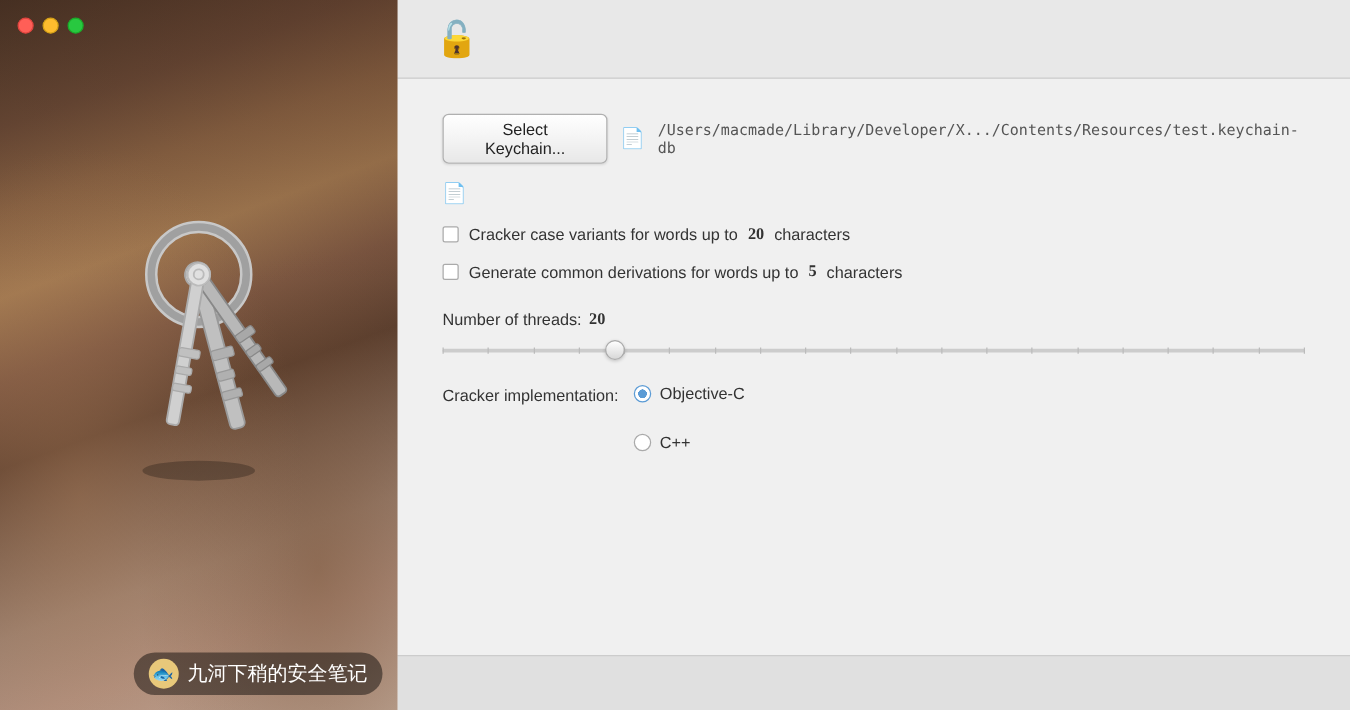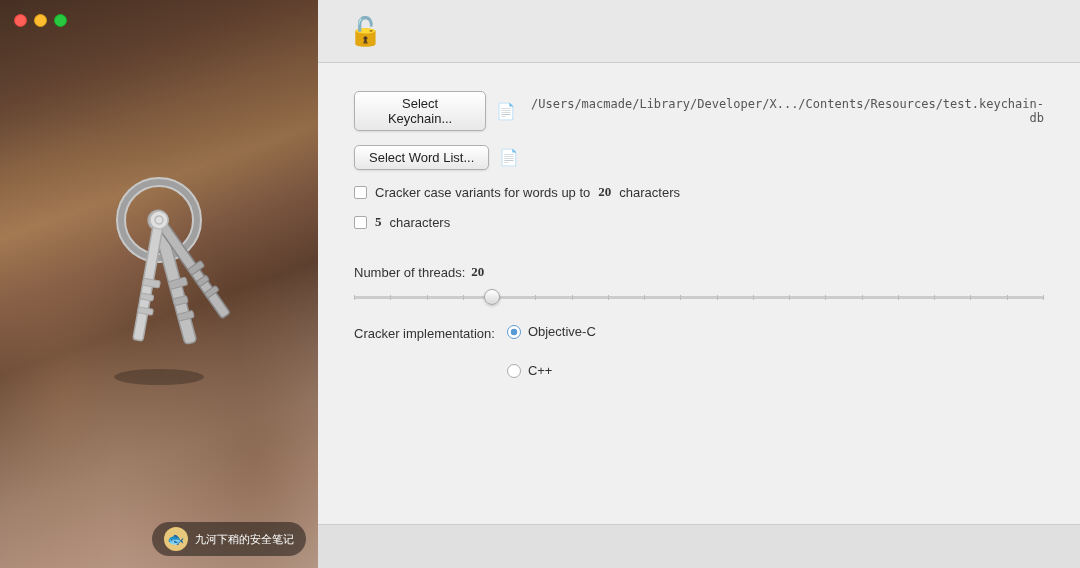--- a/index.html
+++ b/index.html
@@ -128,21 +128,20 @@
     .file-icon {
       font-size: 16px;
       color: #888;
       flex-shrink: 0;
     }
 
     .file-path {
       font-size: 12px;
       color: #555;
       font-family: 'Menlo', monospace;
-      text-align: right;
     }
 
     
     .checkbox-row {
       display: flex;
       align-items: center;
       gap: 8px;
       font-size: 13px;
       color: #333;
     }
@@ -157,21 +156,21 @@
       flex-shrink: 0;
     }
 
     .bold-num {
       font-weight: bold;
       font-family: Liberation Serif, serif;
     }
 
     
     .slider-section {
-      margin-top: 20px;
+      margin-top: 8px;
     }
 
     .slider-label-row {
       display: flex;
       align-items: center;
       gap: 6px;
       font-size: 13px;
       color: #333;
       margin-bottom: 8px;
     }
@@ -310,21 +309,21 @@
       height: 24px;
       border-radius: 50%;
       background: #e8c87a;
       display: flex;
       align-items: center;
       justify-content: center;
       font-size: 14px;
     }
 
     .wm-text {
-      font-size: 11px;
+      font-size: 16px;
       color: #fff;
       font-family: Liberation Sans, sans-serif;
     }
 
     
     .keys-svg-wrap {
       position: absolute;
       top: 50%;
       left: 50%;
       transform: translate(-50%, -50%);
@@ -396,33 +395,33 @@
 
   <div class="content">
 
     <div class="file-row">
       <button class="mac-button">Select Keychain...</button>
       <span class="file-icon">📄</span>
       <span class="file-path">/Users/macmade/Library/Developer/X.../Contents/Resources/test.keychain-db</span>
     </div>
 
     <div class="file-row">
-      <button class="mac-button">Select Word List...</button>
       <span class="file-icon">📄</span>
     </div>
 
     <div class="checkbox-row">
       <div class="mac-checkbox"></div>
       <span>Cracker case variants for words up to </span>
       <span class="bold-num">20</span>
       <span> characters</span>
     </div>
 
     <div class="checkbox-row">
       <div class="mac-checkbox"></div>
+      <span>Generate common derivations for words up to </span>
       <span class="bold-num">5</span>
       <span> characters</span>
     </div>
 
     <div class="slider-section">
       <div class="slider-label-row">
         <span>Number of threads:</span>
         <span class="bold-num">20</span>
       </div>
       <div class="slider-wrap">

